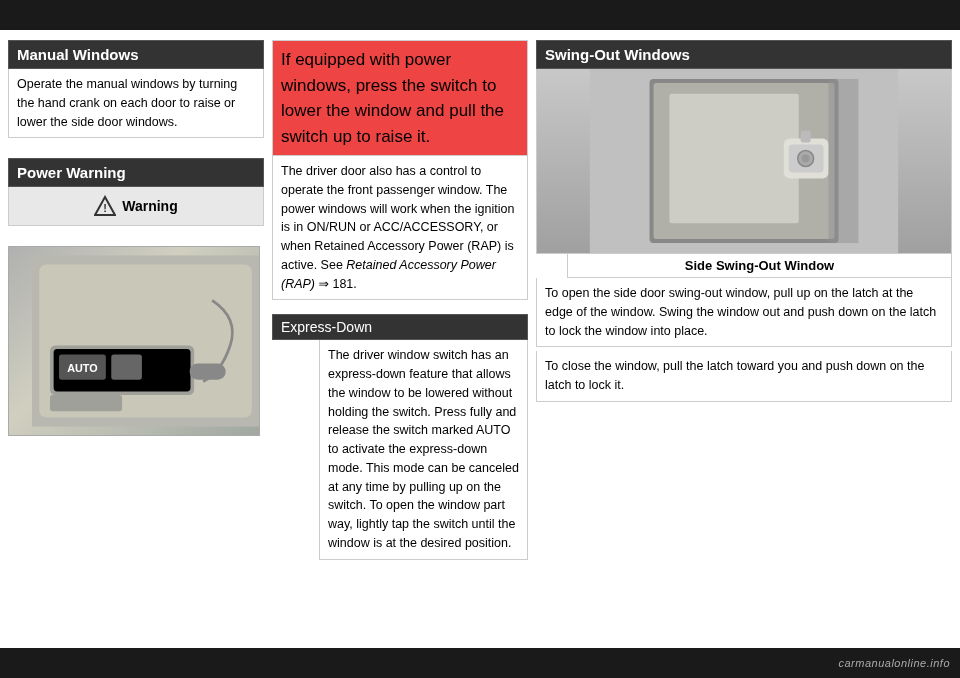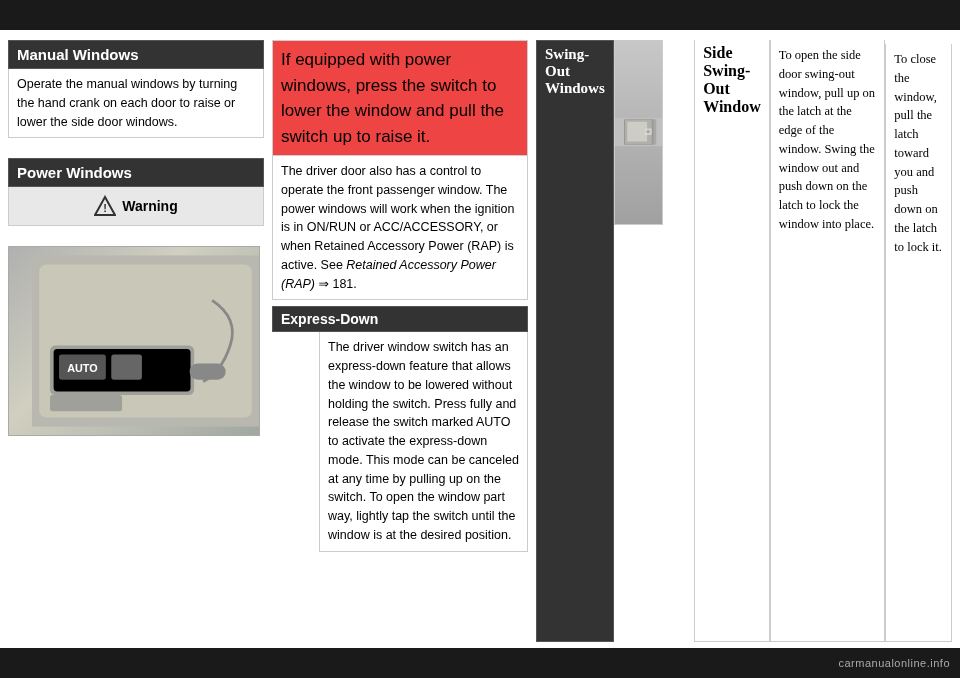--- a/index.html
+++ b/index.html
@@ -31,20 +31,21 @@
     }
     .bottom-bar {
       width: 100%;
       height: 30px;
       background: #1a1a1a;
       flex-shrink: 0;
       display: flex;
       align-items: center;
       justify-content: flex-end;
       padding-right: 10px;
+      font-style: italic;
     }
     .bottom-watermark {
       color: #aaa;
       font-size: 11px;
       letter-spacing: 0.5px;
     }
 
     .content-area {
       flex: 1;
       display: flex;
@@ -148,45 +149,45 @@
     .mid-second-text {
       border: 1px solid #ccc;
       border-top: none;
       padding: 6px 8px;
       font-size: 12.5px;
       line-height: 1.5;
       background: #fff;
     }
 
     .express-down-header {
-      margin-top: 6px;
+      margin-top: 14px;
       background: #333;
       color: #fff;
       font-size: 14px;
-      font-weight: bold;
+      font-weight: normal;
       padding: 4px 8px;
       border: 1px solid #555;
     }
 
     .express-down-body {
       border: 1px solid #ccc;
       border-top: none;
       padding: 6px 8px;
       font-size: 12.5px;
       line-height: 1.5;
       background: #fff;
       margin-left: 47px;
     }
 
     
     .right-col {
       flex: 1;
       display: flex;
+      flex-direction: column;
       gap: 0;
-      font-family: Liberation Serif, serif;
     }
 
     .swing-header {
       background: #333;
       color: #fff;
       font-size: 15px;
       font-weight: bold;
       padding: 5px 8px;
       border: 1px solid #555;
     }
@@ -201,23 +202,23 @@
       background: linear-gradient(180deg, #c8c8c8 0%, #a0a0a0 100%);
       display: flex;
       align-items: center;
       justify-content: center;
     }
 
     .swing-image-caption {
       border: 1px solid #ccc;
       border-top: none;
       padding: 4px 8px;
-      font-size: 16px;
+      font-size: 13px;
       font-weight: bold;
-      text-align: left;
+      text-align: center;
       background: #fff;
       margin-left: 31px;
     }
 
     .swing-body-1 {
       border: 1px solid #ccc;
       border-top: none;
       padding: 6px 8px;
       font-size: 12.5px;
       line-height: 1.5;
@@ -252,21 +253,21 @@
   <div class="content-area">
 
     <div class="left-col">
 
       <div>
         <div class="section-header">Manual Windows</div>
         <div class="section-body">Operate the manual windows by turning the hand crank on each door to raise or lower the side door windows.</div>
       </div>
 
       <div class="power-windows-section">
-        <div class="section-header">Power Windows</div>
+        <div class="section-header">Power Warning</div>
         <div class="warning-box">
           <div class="warning-inner">
             <span class="warning-triangle">
               <svg width="22" height="22" viewBox="0 0 22 22">
                 <polygon points="11,2 21,20 1,20" fill="none" stroke="#333" stroke-width="2"></polygon>
                 <text x="11" y="17" text-anchor="middle" font-size="11" font-weight="bold" fill="#333">!</text>
               </svg>
             </span>
             <span>Warning</span>
           </div>

